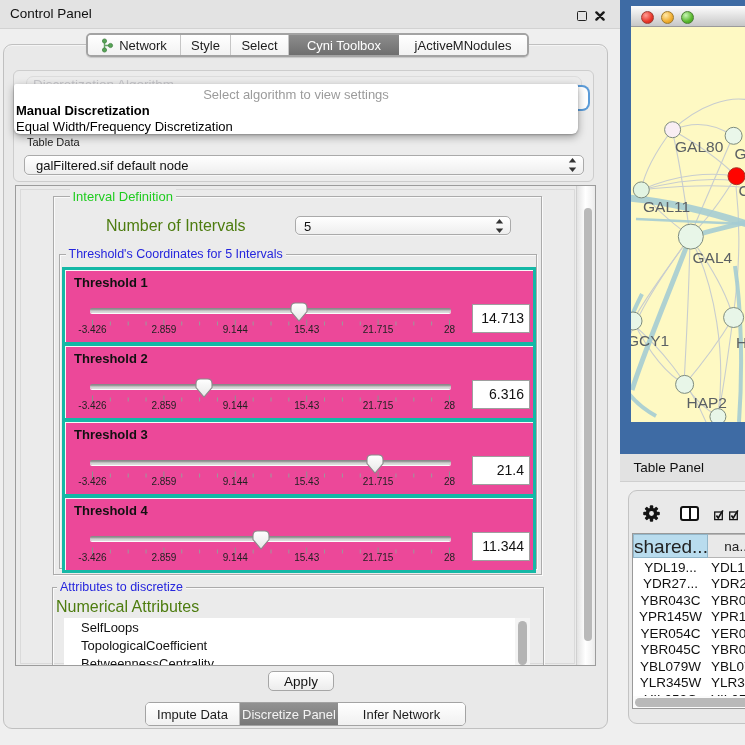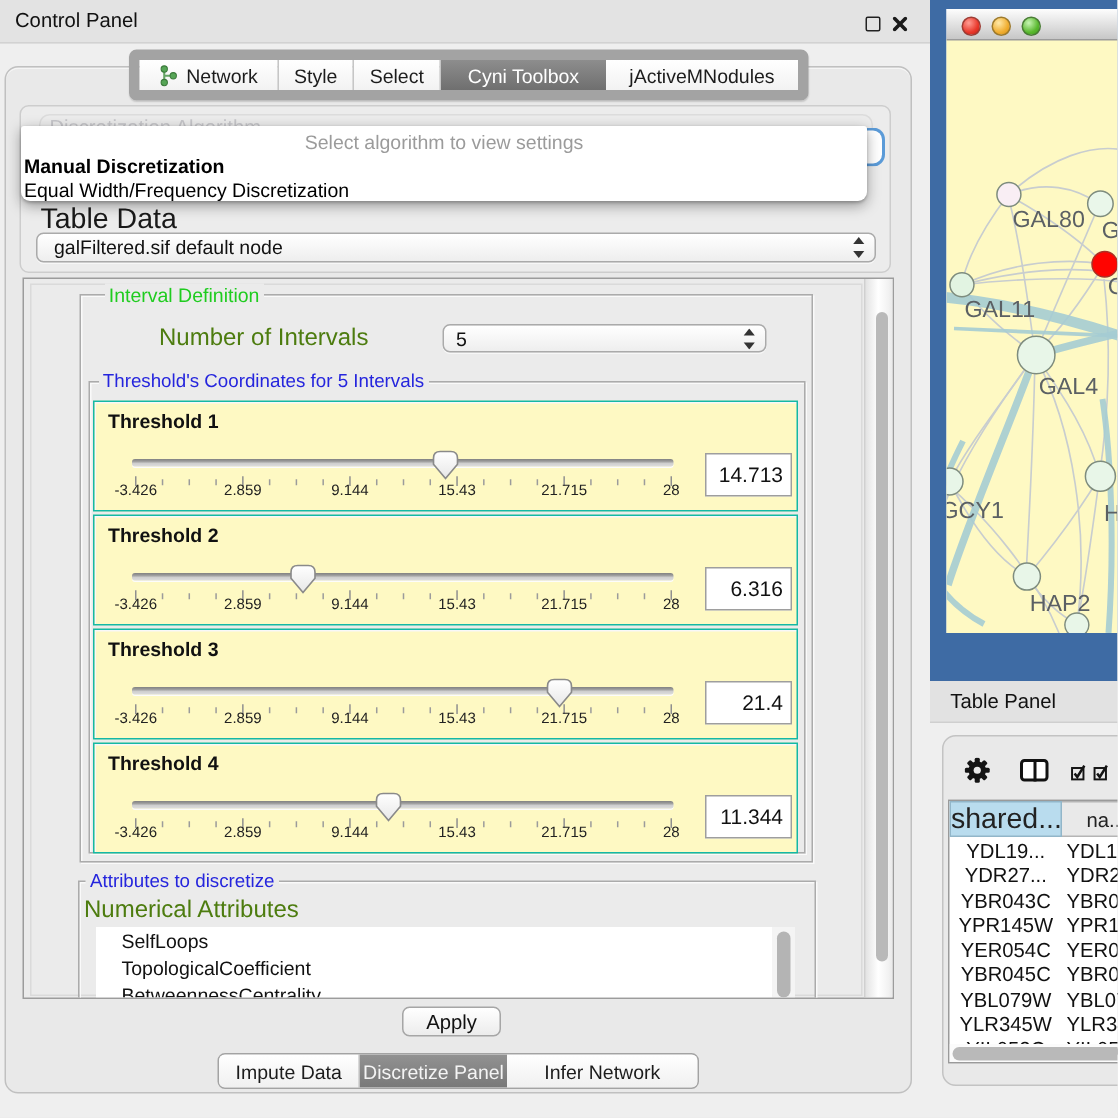--- a/index.html
+++ b/index.html
@@ -2,41 +2,41 @@
 <html><head>
 <meta charset="utf-8">
 <style>
 html,body{margin:0;padding:0;}
 body{width:745px;height:745px;overflow:hidden;font-family:"Liberation Sans",sans-serif;background:#efefef;position:relative;}
 .abs{position:absolute;}
 #titlebar{left:0;top:0;width:620px;height:28px;background:#e3e3e3;border-bottom:1px solid #d2d2d2;}
 #titlebar .t{position:absolute;left:10px;top:6px;font-size:13.5px;color:#111;}
 #floatico{left:577px;top:11px;width:8px;height:8px;border:1.6px solid #222;border-radius:1.5px;}
 #outerbox{left:3px;top:44px;width:603px;height:683px;background:#e9e9e9;border:1px solid #c0c0c0;border-radius:9px;box-shadow:inset 0 1px 0 #f5f5f5;}
-#toptabs{left:86px;top:33px;height:20px;display:flex;border:7px solid #a3a3a3;border-radius:5px;overflow:hidden;box-shadow:0 1px 1px rgba(0,0,0,0.15);}
+#toptabs{left:86px;top:33px;height:20px;display:flex;border:2px solid #a3a3a3;border-radius:5px;overflow:hidden;box-shadow:0 1px 1px rgba(0,0,0,0.15);}
 .tabseg{height:20px;display:flex;align-items:center;justify-content:center;font-size:13px;color:#1c1c1c;background:linear-gradient(#ffffff,#f2f2f2);border-right:1px solid #c6c6c6;box-sizing:border-box;}
 .tabseg:last-child{border-right:none;}
 .tabseg.sel{background:linear-gradient(#8d8d8d,#6f6f6f);color:#fff;border-right:none;}
 #secbox{left:13px;top:70px;width:579px;height:110px;background:#ececec;border:1px solid #cdcdcd;border-radius:6px;}
 #ghostlabel{left:33px;top:77px;font-size:13.5px;color:#c6c6ca;}
 #ghostbox{left:26px;top:76px;width:554px;height:32px;border:1px solid #dcdcdc;border-radius:7px;}
 #focusfrag{left:574px;top:85px;width:14px;height:22px;background:#fff;border:2px solid #5b9bd8;border-radius:0 8px 8px 0;border-left:none;}
-#tabledata{left:27px;top:136px;font-size:19px;color:#1a1a1a;}
+#tabledata{left:27px;top:136px;font-size:11px;color:#1a1a1a;}
 .combo{background:linear-gradient(#ffffff,#eeeeee);border:1px solid #aaaaaa;border-radius:5px;box-sizing:border-box;box-shadow:0 1px 0 rgba(255,255,255,.6);}
 .combo .ctext{position:absolute;left:11px;top:50%;transform:translateY(-50%);font-size:13px;color:#111;}
 .spin{position:absolute;right:6px;top:50%;transform:translateY(-50%);width:9px;height:14px;}
 #scrollpane{left:15px;top:185px;width:579px;height:479px;border:1px solid #9c9c9c;background:#ebebeb;overflow:hidden;}
 #innerborder{left:4px;top:3px;width:553px;height:473px;border:1px solid #dadada;}
 #vsb{left:560px;top:0;width:19px;height:479px;background:linear-gradient(90deg,#e3e3e3,#ffffff 45%,#f2f2f2 80%,#e6e6e6);border-left:1px solid #d0d0d0;}
 #vsbthumb{left:7px;top:22px;width:8px;height:433px;background:#b9b9b9;border-radius:4px;}
 .etched{border:1px solid #ababab;box-shadow:inset 1px 1px 0 #fafafa,1px 1px 0 #fafafa;}
 .gtitle{position:absolute;font-size:13px;background:#ebebeb;padding:0 3px;white-space:nowrap;}
 #idbox{left:37.5px;top:11px;width:487px;height:377px;}
 .bold13{font-weight:normal;font-size:16px;color:#4d7c0f;}
-.trow{position:absolute;left:46px;width:468px;height:72px;border:1px solid #14b8a6;box-shadow:inset 1px 1px 0 #f8f8f8;background:#fef9c3;}
+.trow{position:absolute;left:46px;width:468px;height:72px;border:3px solid #14b8a6;box-shadow:inset 1px 1px 0 #f8f8f8;background:#ec4899;}
 .trlabel{position:absolute;left:9px;top:5px;font-weight:bold;font-size:13px;color:#111;}
 .track{position:absolute;left:25px;top:38px;width:361px;height:4.5px;border-radius:2px;background:linear-gradient(#828282 0%,#9a9a9a 30%,#cfcfcf 60%,#dedede 100%);box-shadow:0 1px 0 #fcfcfc;}
 .tfield{position:absolute;left:407px;top:34px;width:58px;height:29px;box-sizing:border-box;background:#fff;border:1px solid #9e9e9e;font-size:14px;color:#111;text-align:right;line-height:27px;padding-right:5px;}
 .ticklbl{position:absolute;top:54px;font-size:10px;color:#222;transform:translateX(-50%);}
 .thumbsvg{position:absolute;top:32px;}
 #applybtn{left:268px;top:671px;width:66px;height:20px;background:linear-gradient(#ffffff,#ececec);border:1px solid #a6a6a6;border-radius:5px;font-size:13.5px;color:#111;text-align:center;line-height:19px;box-sizing:border-box;}
 #bottabs{left:145px;top:702px;height:22px;display:flex;border:1px solid #a3a3a3;border-radius:5px;overflow:hidden;}
 .btseg{height:22px;display:flex;align-items:center;justify-content:center;font-size:13px;color:#1c1c1c;background:linear-gradient(#ffffff,#f0f0f0);border-right:1px solid #c0c0c0;box-sizing:border-box;}
 .btseg:last-child{border-right:none;}
 .btseg.sel{background:linear-gradient(#929292,#787878);color:#f4f4f4;border-right:none;}

